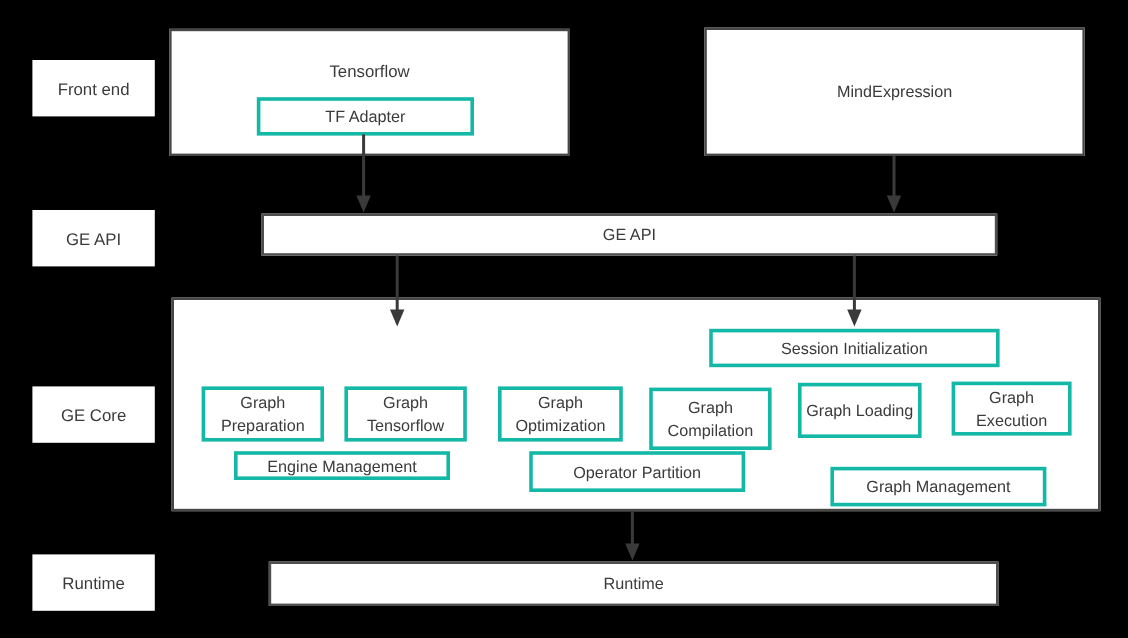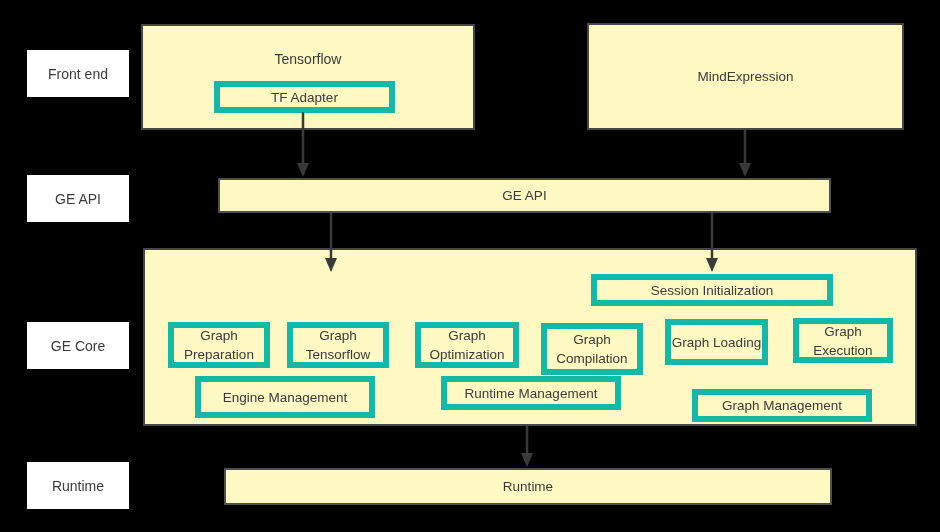--- a/index.html
+++ b/index.html
@@ -7,25 +7,25 @@
     position:relative; width:940px; height:532px; background:#000000;
     font-family:"Liberation Sans","DejaVu Sans",sans-serif;
     color:#3b3b3b; overflow:hidden;
   }
   .row-label {
     position:absolute; left:27px; width:102px; height:47px;
     background:#ffffff; display:flex; align-items:center; justify-content:center;
     font-size:14px;
   }
   .box {
-    position:absolute; background:#fef9c3; border:2px solid #474747;
+    position:absolute; background:#ffffff; border:2px solid #474747;
     box-sizing:border-box; display:flex; align-items:center; justify-content:center;
     font-size:13.5px; text-align:center; line-height:19px;
   }
-  .inner-box { border:6px solid #14b8a6; }
+  .inner-box { border:3px solid #14b8a6; }
   .bar { border:2px solid #4f4f4f; }
   .tf-box { display:block; }
   .tf-title {
     position:absolute; left:0; right:0; top:24px; text-align:center; font-size:14px;
   }
   .arrows {
     position:absolute; left:0; top:0; width:940px; height:532px;
     pointer-events:none; z-index:5;
   }
 </style>
@@ -80,25 +80,25 @@
     <div class="box inner-box" style="left:396px; top:73px; width:102px; height:52px;">
       <span>Graph Compilation</span>
     </div>
     <div class="box inner-box" style="left:520px; top:69px; width:103px; height:46px;">
       <span>Graph Loading</span>
     </div>
     <div class="box inner-box" style="left:648px; top:68px; width:100px; height:45px;">
       <span>Graph Execution</span>
     </div>
 
-    <div class="box inner-box" style="left:50px;  top:126px; width:180px; height:42px;">
+    <div class="box inner-box" style="left:50px;  top:126px; width:180px; height:24px;">
       <span>Engine Management</span>
     </div>
     <div class="box inner-box" style="left:296px; top:126px; width:180px; height:34px;">
-      <span>Runtime Management</span>
+      <span>Operator Partition</span>
     </div>
     <div class="box inner-box" style="left:547px; top:127px; width:180px; height:33px;margin-top:12px;">
       <span>Graph Management</span>
     </div>
   </div>
 
   <div class="box bar" style="left:224px; top:468px; width:608px; height:37px;">
     <span>Runtime</span>
   </div>
 

